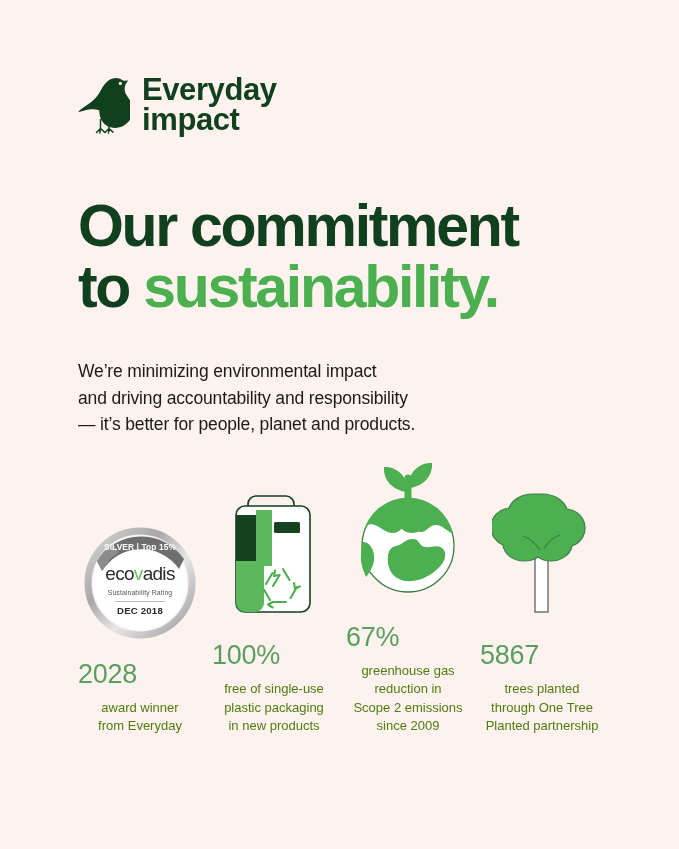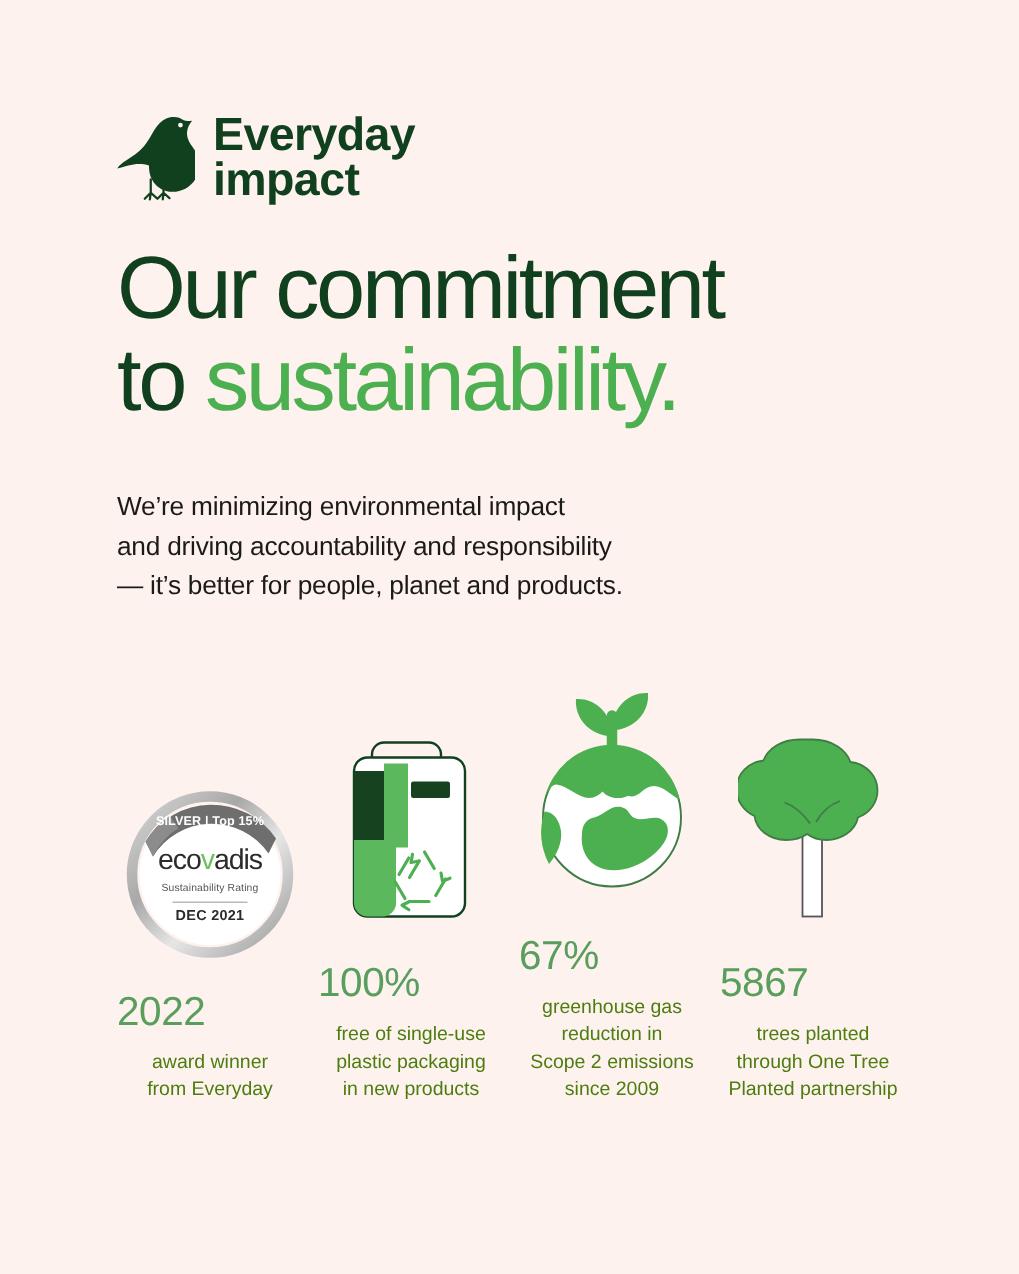--- a/index.html
+++ b/index.html
@@ -35,23 +35,23 @@
     color: #11401f;
     font-size: 31px;
     font-weight: bold;
     line-height: 0.97;
     letter-spacing: -0.4px;
   }
   .logo-word div { display: block; }
 
   
   .headline {
-    margin-top: 20px;
+    margin-top: 54px;
     font-size: 59px;
-    font-weight: normal;
+    font-weight: bold;
     line-height: 1.04;
     letter-spacing: -2.3px;
     color: #11401f;
   }
   .headline .accent { color: #4caf50; }
 
   
   .body-copy {
     margin-top: 28px;
     font-size: 17.5px;
@@ -188,24 +188,24 @@
             </defs>
             <circle cx="57" cy="58" r="52" fill="none" stroke="url(#ringGrad)" stroke-width="7"></circle>
             <circle cx="57" cy="58" r="47" fill="#ffffff"></circle>
             <path d="M14 36 A52 52 0 0 1 101 34 L96 44 A46 46 0 0 0 19 46 Z" fill="#6e6e6e"></path>
             <path d="M14 36 A52 52 0 0 1 30 19 L36 27 A46 46 0 0 0 19 46 Z" fill="#8c8c8c"></path>
           </svg>
           <div class="medal-text medal-ribbon-text">SILVER | Top 15%</div>
           <div class="medal-text medal-brand"><span>eco</span><span class="v-leaf">v</span><span>adis</span></div>
           <div class="medal-text medal-sub">Sustainability Rating</div>
           <div class="medal-rule"></div>
-          <div class="medal-text medal-date">DEC 2021</div>
+          <div class="medal-text medal-date">DEC 2018</div>
         </div>
       </div>
-      <div class="stat-value">2022</div>
+      <div class="stat-value">2028</div>
       <div class="stat-caption">
         <div>award winner</div>
         <div>from Everyday</div>
       </div>
     </div>
 
     <div class="stat">
       <div class="stat-icon">
         <span>
           <svg width="96" height="124" viewBox="0 0 96 124" aria-hidden="true">

